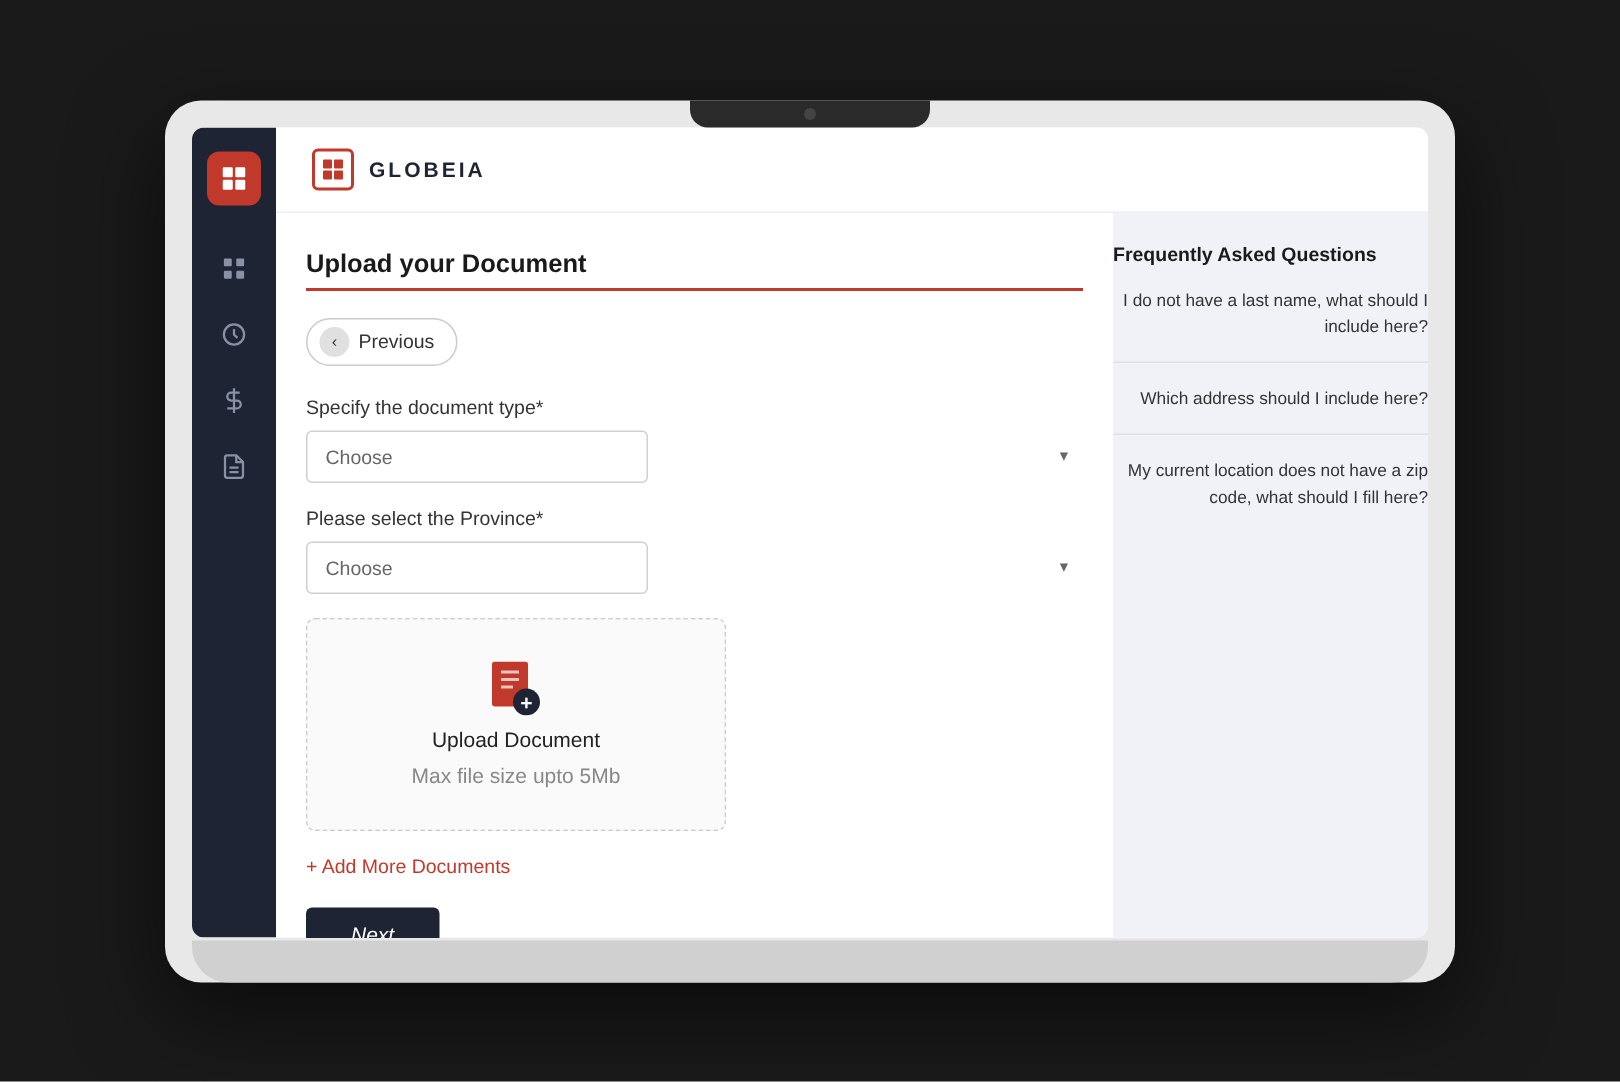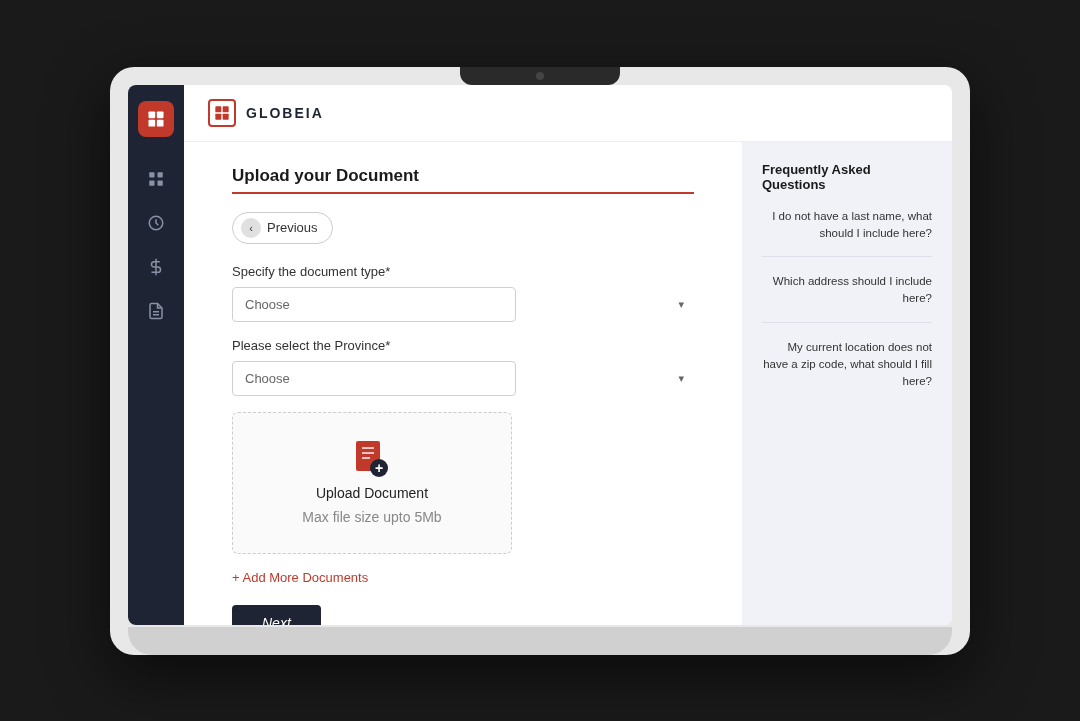--- a/index.html
+++ b/index.html
@@ -137,21 +137,21 @@
     }
 
     .content-area {
       display: flex;
       flex: 1;
       overflow: hidden;
     }
 
     .form-section {
       flex: 1;
-      padding: 24px 48px;
+      padding: 24px 20px;
       overflow-y: auto;
     }
 
     .page-title {
       font-size: 17px;
       font-weight: 600;
       color: #1a1a1a;
       margin-bottom: 6px;
     }
 
@@ -194,21 +194,21 @@
       color: #333;
       margin-bottom: 8px;
     }
 
     .select-wrapper {
       position: relative;
       margin-bottom: 16px;
     }
 
     .select-field {
-      width: 284px;
+      width: 228px;
       padding: 9px 36px 9px 12px;
       border: 1px solid #d0d0d0;
       border-radius: 4px;
       background: #fff;
       font-size: 13px;
       color: #666;
       appearance: none;
       cursor: pointer;
       outline: none;
     }
@@ -275,21 +275,21 @@
       font-size: 14px;
       cursor: pointer;
       font-weight: 500;
       font-style: italic;
     }
 
     
     .faq-section {
       width: 210px;
       background: #f0f2f7;
-      padding: 20px 20px;
+      padding: 20px 0;
       overflow-y: auto;
       flex-shrink: 0;
     }
 
     .faq-title {
       font-size: 13px;
       font-weight: 700;
       color: #1a1a1a;
       margin-bottom: 16px;
     }

